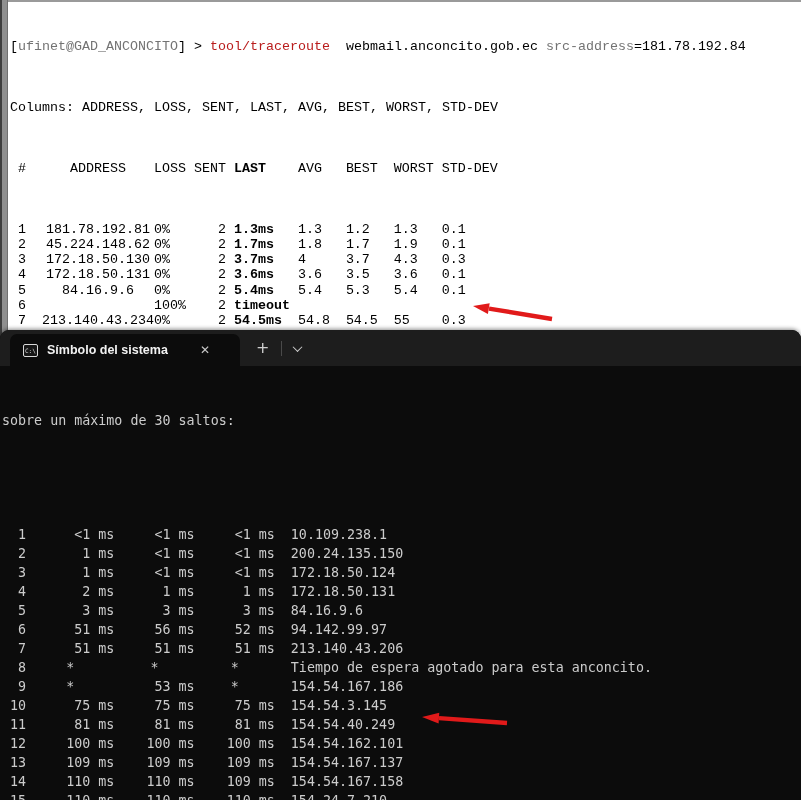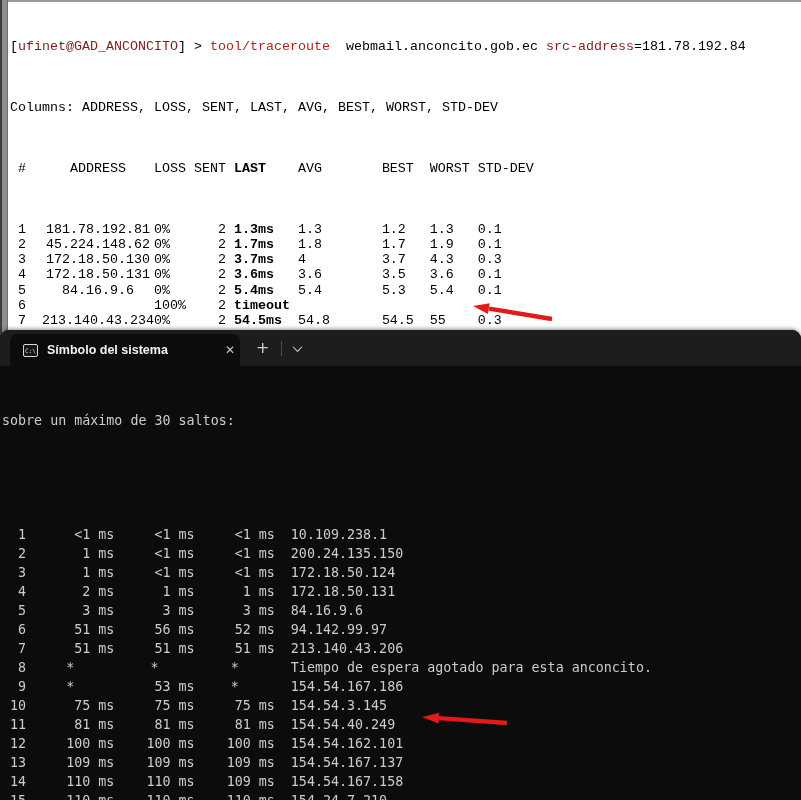--- a/index.html
+++ b/index.html
@@ -9,43 +9,43 @@
 
   
   .winbox { position: absolute; left: 0; top: 0; width: 801px; height: 340px;
             background: #ffffff; }
   .frame-left { position: absolute; left: 0; top: 0; width: 8px; height: 340px;
             background: linear-gradient(to right,#3e3e3e 0 2px,#8f8f8f 2px 7px,#6f6f6f 7px 8px); }
   .frame-top { position: absolute; left: 0; top: 0; width: 801px; height: 2px; background: #9a9a9a; }
   .wb-content { position: absolute; left: 10px; top: 9px;
             font: 13.33px/15.2px "Liberation Mono", monospace;
             color: #000; white-space: pre; }
-  .wb-green { color: #7f1d1d; }
+  .wb-green { color: #737373; }
   .wb-magenta { color: #b91c1c; }
   .wb-row { display: flex; }
   .c-num   { width: 2ch;  text-align: right; }
   .c-addr  { width: 16ch; padding-left: 2ch; text-align: center; }
   .c-loss  { width: 5ch; font-family: Liberation Mono, monospace; }
   .c-sent  { width: 4ch;  text-align: right; }
   .c-last  { width: 9ch;  padding-left: 1ch; font-weight: bold; }
   .c-avg   { width: 6ch; }
-  .c-best  { width: 6ch; margin-left: 36px; }
+  .c-best  { width: 6ch; }
   .c-worst { width: 6ch; }
   .c-std   { width: 7ch; }
   .wb-hdr .c-sent { text-align: left; }
 
   
   .terminal { position: absolute; left: 0; top: 330px; width: 801px; height: 470px;
             background: #0c0c0c; border-radius: 9px 9px 0 0;
             box-shadow: 0 -1px 4px rgba(0,0,0,.45); }
   .tabbar { height: 36px; background: #1d1d1d; border-radius: 9px 9px 0 0;
             display: flex; align-items: flex-end; }
   .tab { margin-left: 10px; width: 230px; height: 32px; background: #0c0c0c;
             border-radius: 7px 7px 0 0; display: flex; align-items: center;
-            padding: 0 0 0 13px; cursor: default; }
+            padding: 0 25px 0 13px; cursor: default; }
   .tab-icon { width: 15px; height: 13px; border: 1px solid #d8d8d8; border-radius: 2px;
             background: #161616; color: #d8d8d8; font-size: 6px; line-height: 11px;
             text-align: left; padding-left: 1px; flex: 0 0 auto;
             font-family: "DejaVu Sans Mono", monospace; }
   .tab-title { flex: 1 1 auto; margin-left: 9px; color: #f2f2f2; white-space: nowrap;
             overflow: hidden; font: 600 12.5px "Liberation Sans", sans-serif; }
   .tab-close { color: #c8c8c8; font-size: 12px; padding: 2px 5px;
             font-family: "DejaVu Sans", sans-serif; }
   .newtab { color: #cdcdcd; font-size: 16px; line-height: 16px; align-self: center;
             margin-left: 16px; font-family: "DejaVu Sans", sans-serif; }

